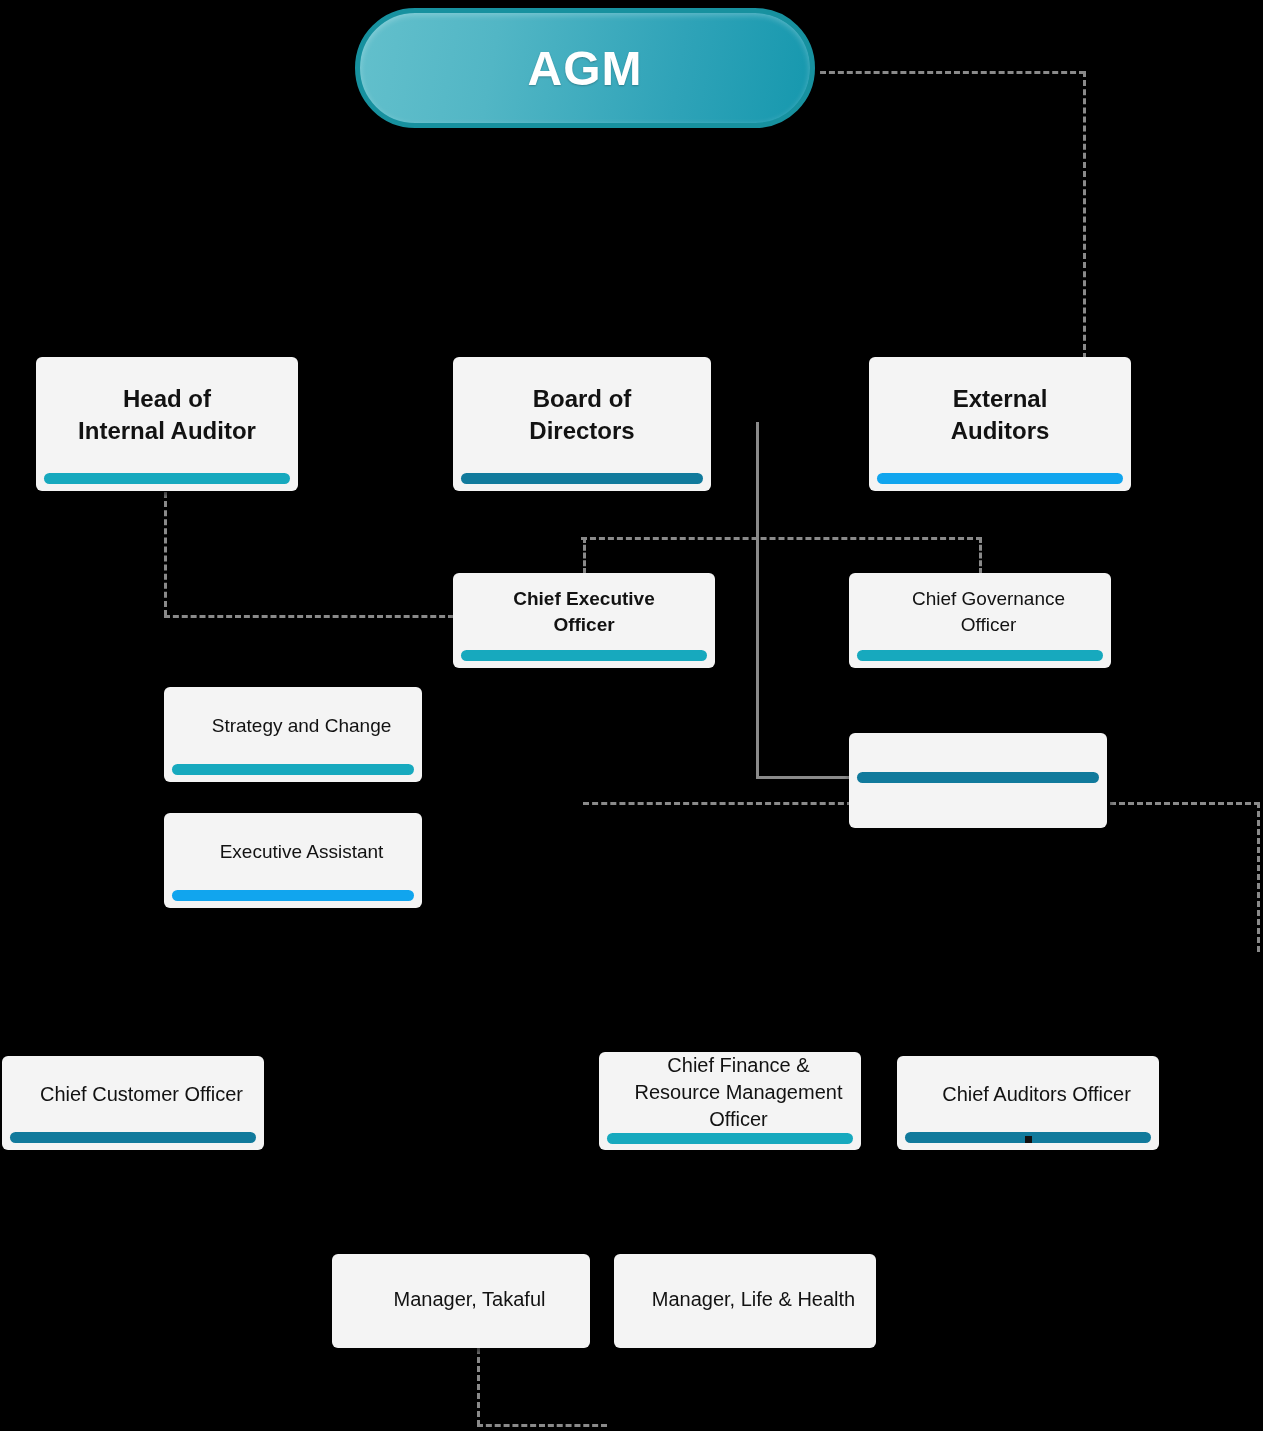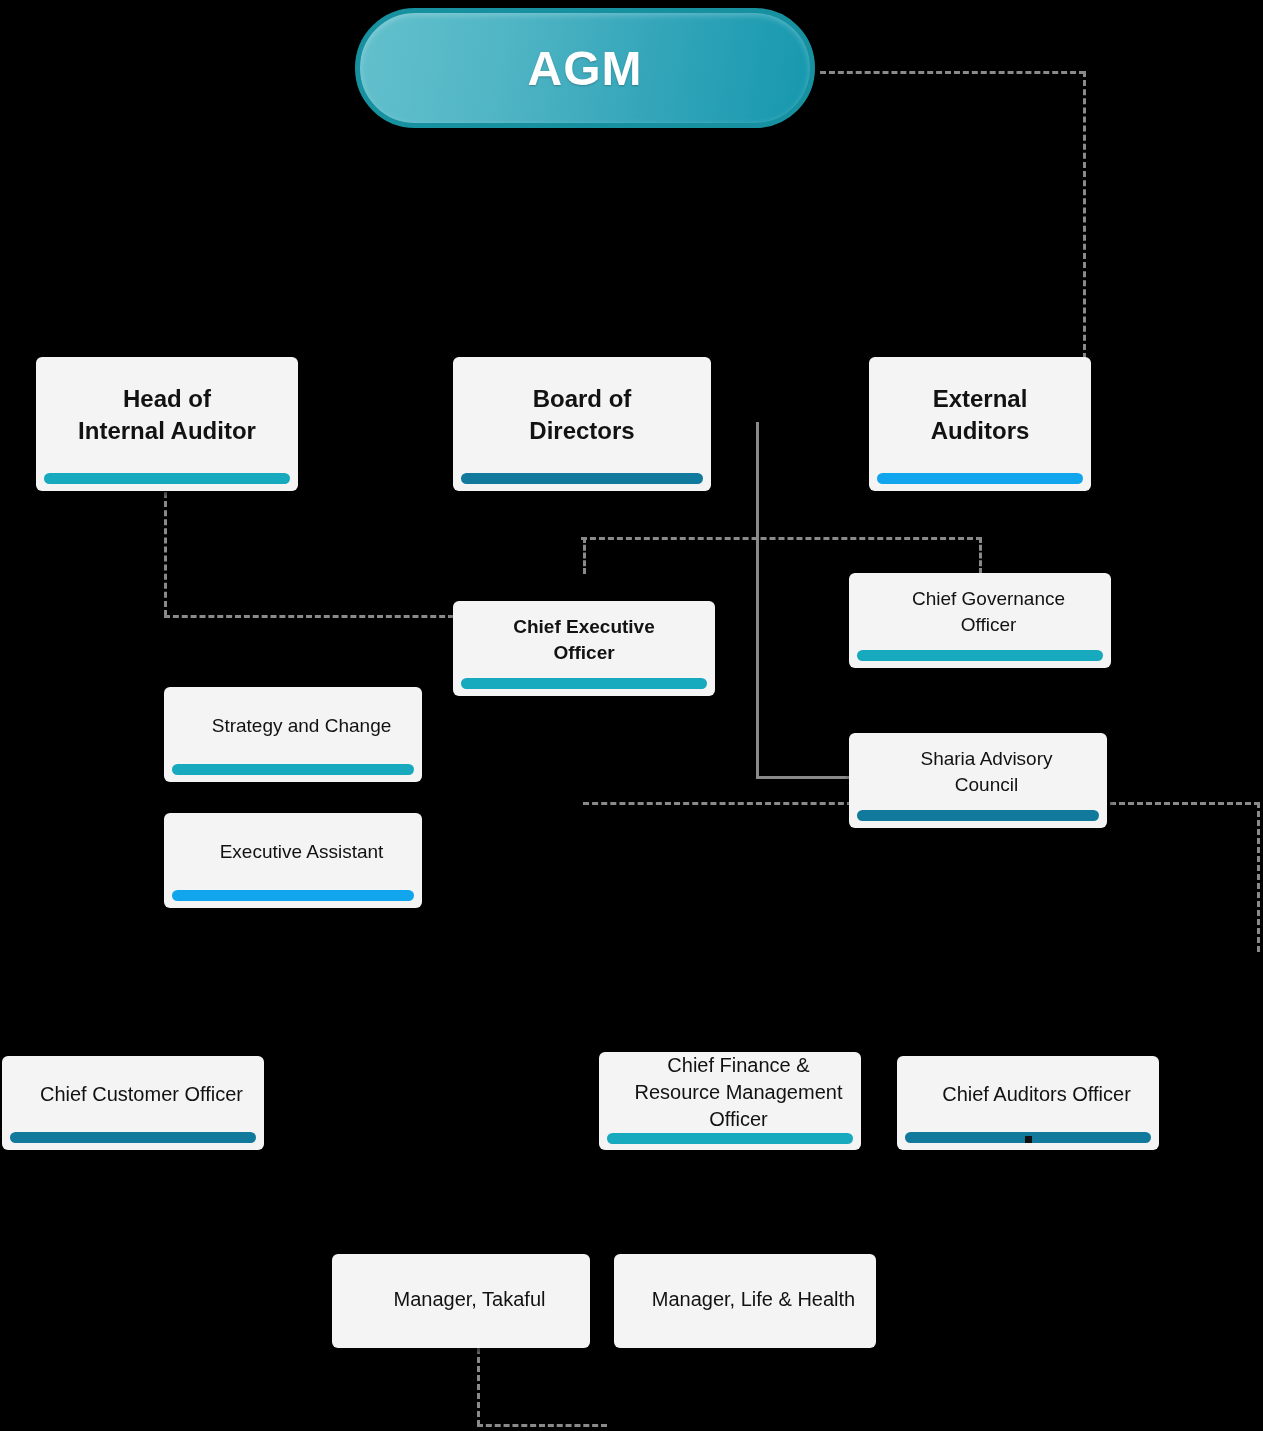--- a/index.html
+++ b/index.html
@@ -147,46 +147,44 @@
 Internal Auditor</span>
     <span class="node-bar" style="background:#17a9be;"></span>
   </div>
 
   <div class="node" style="left:453px; top:357px; width:258px; height:134px;">
     <span class="node-label t-bold fs-24">Board of
 Directors</span>
     <span class="node-bar" style="background:#117a9c;"></span>
   </div>
 
-  <div class="node" style="left:869px; top:357px; width:222px; height:134px;">
+  <div class="node" style="left:869px; top:357px; width:262px; height:134px;">
     <span class="node-label t-bold fs-24">External
 Auditors</span>
     <span class="node-bar" style="background:#11a5ee;"></span>
   </div>
 
-  <div class="node" style="left:453px; top:573px; width:262px; height:95px;margin-top:28px;">
+  <div class="node" style="left:453px; top:573px; width:262px; height:95px;">
     <span class="node-label t-bold fs-19">Chief Executive
 Officer</span>
     <span class="node-bar" style="background:#17a9be;"></span>
   </div>
 
   <div class="node" style="left:849px; top:573px; width:262px; height:95px;">
     <span class="node-label t-reg fs-19">Chief Governance
 Officer</span>
     <span class="node-bar" style="background:#17a9be;"></span>
   </div>
 
   <div class="node" style="left:164px; top:687px; width:258px; height:95px;">
     <span class="node-label t-reg fs-19">Strategy and Change</span>
     <span class="node-bar" style="background:#17a9be;"></span>
   </div>
 
   <div class="node" style="left:849px; top:733px; width:258px; height:95px;">
-    <span class="node-label t-reg fs-19">Sharia Advisory
-Council</span>
     <span class="node-bar" style="background:#117a9c;"></span>
   </div>
 
   <div class="node" style="left:164px; top:813px; width:258px; height:95px;">
     <span class="node-label t-reg fs-19">Executive Assistant</span>
     <span class="node-bar" style="background:#11a5ee;"></span>
   </div>
 
   <div class="node" style="left:2px; top:1056px; width:262px; height:94px;">
     <span class="node-label t-reg fs-17">Chief Customer Officer</span>

